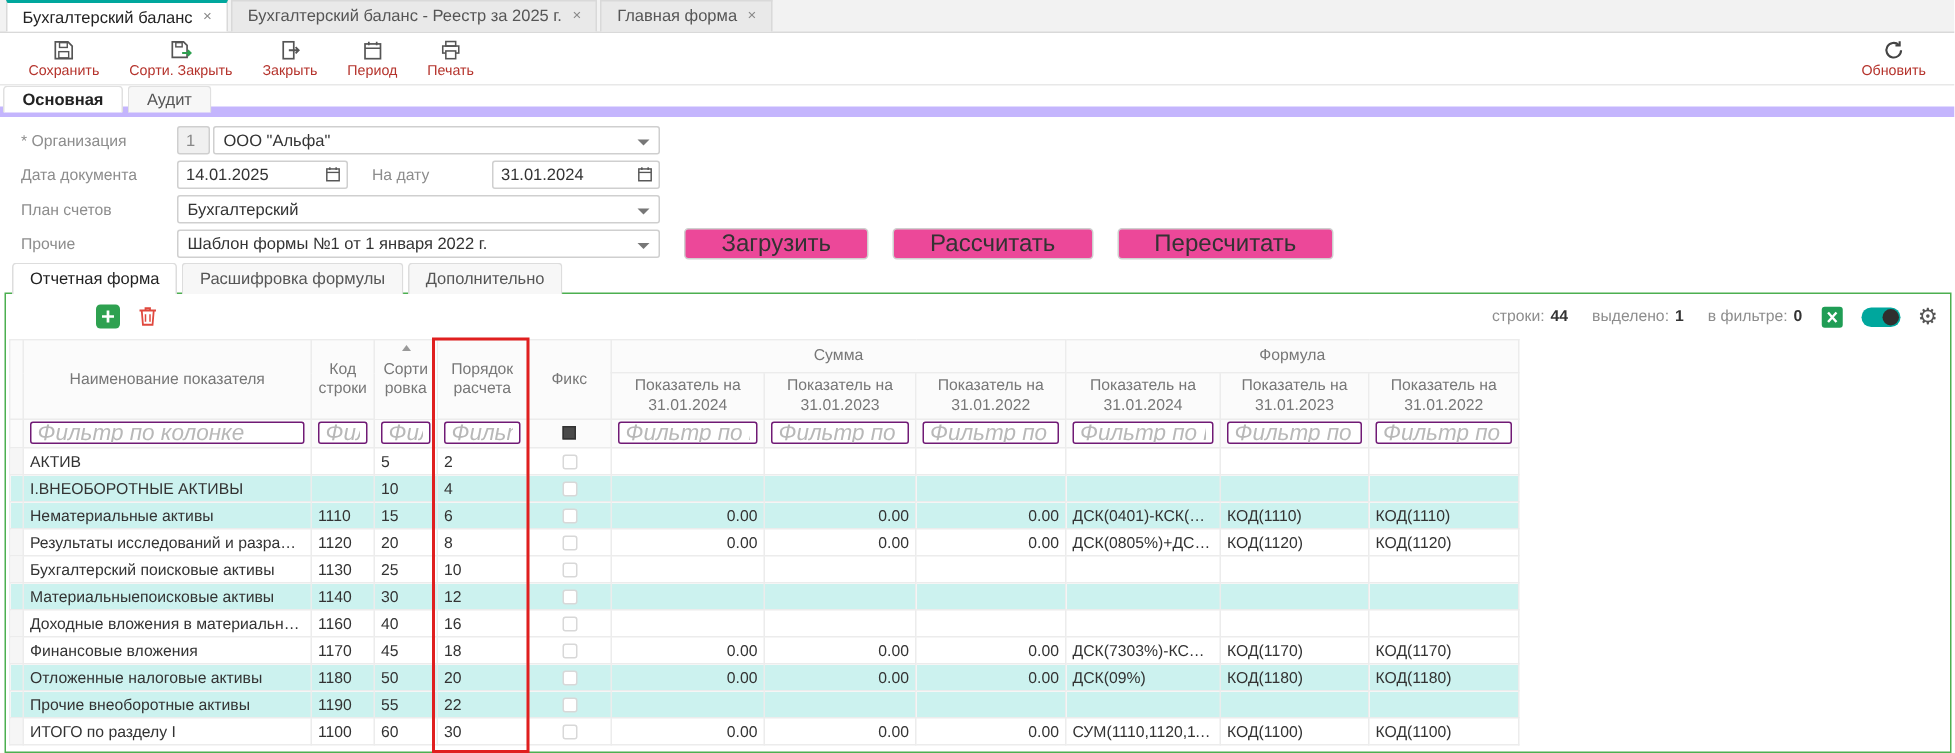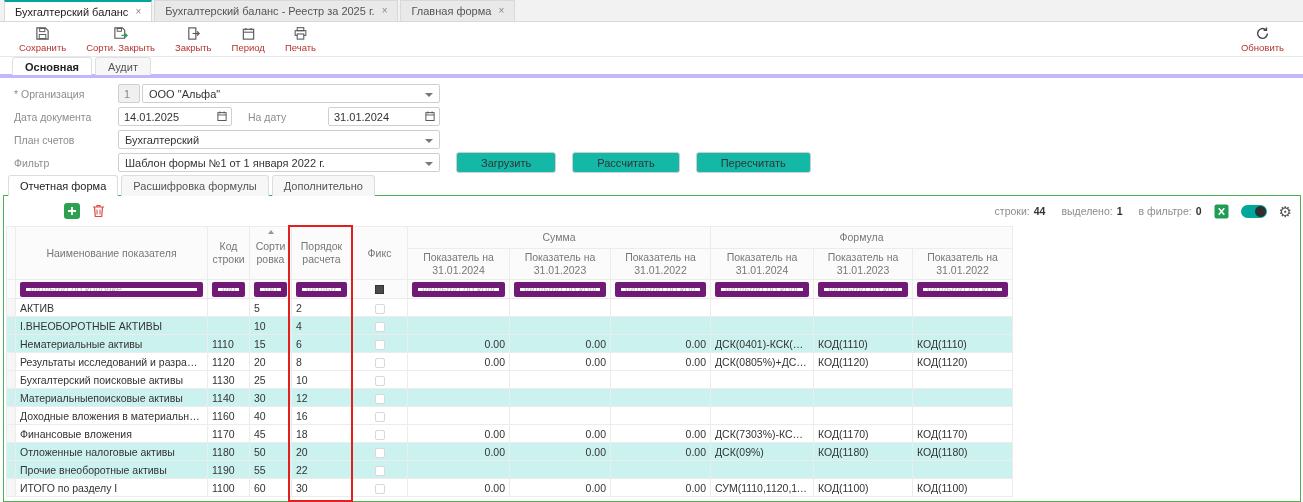--- a/index.html
+++ b/index.html
@@ -18,22 +18,22 @@
   .wtab .x { color:#888; font-size:10px; line-height:1; }
   
   .toolbar { height:35px; border-bottom:1px solid #e8e8e8; display:flex;
     padding:0 10px; gap:2px; }
   .tbtn { display:flex; flex-direction:column; align-items:center; justify-content:center;
     gap:1px; padding:2px 9px; cursor:pointer; }
   .tbtn svg { width:15px; height:15px; display:block; }
   .tbtn .lbl { color:#b5332c; font-size:9.5px; white-space:nowrap; }
   .spacer { flex:1; }
   
-  .formtabs { height:21px; border-bottom:4px solid #c4b5fd; padding-left:12px;
-    display:flex; align-items:center; gap:3px; }
+  .formtabs { height:21px; border-bottom:7px solid #c4b5fd; padding-left:2px;
+    display:flex; align-items:flex-start; gap:3px; }
   .ftab { padding:3px 12px 2px; border:1px solid #e0e0e0; border-bottom:none;
     border-radius:3px 3px 0 0; background:#f7f7f7; color:#555; cursor:pointer; }
   .ftab.active { background:#fff; font-weight:bold; color:#222; }
   
   .formarea { padding:4px 0 0 14px; }
   .formrow { height:23px; display:flex; align-items:center; }
   .flabel { width:104px; color:#8d8d8d; font-size:10.5px; flex:none; }
   .flabel2 { width:80px; margin-left:16px; color:#8d8d8d; font-size:10.5px; flex:none; }
   .tinput { height:19px; border:1px solid #cfcfcf; border-radius:2px; padding:0 5px;
     font-size:11px; font-family:inherit; color:#333; background:#fff; }
@@ -41,22 +41,22 @@
   .datewrap { position:relative; }
   .date-input { width:114px; padding-right:20px; }
   .date-input2 { width:112px; padding-right:20px; }
   .cal-ic { position:absolute; right:4px; top:3px; width:12px; height:12px; pointer-events:none; }
   .selectbox { height:19px; border:1px solid #cfcfcf; border-radius:2px; background:#fff;
     display:flex; align-items:center; padding:0 18px 0 6px; position:relative; cursor:pointer; }
   .selectbox .chev { position:absolute; right:6px; top:8px; width:0; height:0;
     border-left:4px solid transparent; border-right:4px solid transparent; border-top:4px solid #777; }
   .sel-org { width:298px; margin-left:2px; }
   .sel-wide { width:322px; }
-  .btn { height:21px; border:1px solid #cfcfcf; border-radius:3px; background:#14b8a6;
-    padding:0 24px; font-size:11px; font-family:inherit; color:#333; cursor:pointer; }
+  .btn { height:21px; border:1px solid #cfcfcf; border-radius:3px; background:#ec4899;
+    padding:0 24px; font-size:16px; font-family:inherit; color:#333; cursor:pointer; }
   .btn + .btn { margin-left:16px; }
   
   .reporttabs { position:absolute; left:8px; top:175px; display:flex; gap:3px; z-index:3; }
   .rtab { padding:4px 11px 4px; border:1px solid #ddd; border-bottom:none;
     border-radius:3px 3px 0 0; background:#f7f7f7; color:#555; cursor:pointer; height:21px; }
   .rtab.active { background:#fff; font-weight:normal; color:#222; }
   
   .panel { position:absolute; left:3px; right:2px; top:195px; bottom:0;
     border:1px solid #4caf50; background:#fff; overflow:hidden; }
   .panel-toolbar { height:30px; display:flex; align-items:center; padding:0 8px; }
@@ -77,22 +77,22 @@
   .gridwrap { margin-left:2px; overflow:hidden; height:calc(100% - 30px); }
   #grid-table { border-collapse:collapse; table-layout:fixed; width:1005px; }
   #grid-table th, #grid-table td { border:1px solid #ececec; padding:0 4px;
     overflow:hidden; white-space:nowrap; text-overflow:ellipsis; }
   #grid-table thead th { background:#fbfbfb; color:#777; font-weight:normal;
     font-size:10.5px; text-align:center; white-space:normal; line-height:1.2;
     vertical-align:middle; }
   tr.h-group th { height:22px; }
   tr.h-title th { height:31px; }
   tr.h-filter th { height:19px; background:#fff; padding:1px 2px; }
-  .fin { width:100%; height:15px; border:6px solid #701a75; border-radius:2px;
-    font-size:10px; padding:0 4px; color:#777; font-family:inherit; }
+  .fin { width:100%; height:15px; border:1px solid #701a75; border-radius:2px;
+    font-size:15px; padding:0 4px; color:#777; font-family:inherit; }
   .fin::placeholder { color:#b8b8b8; font-style:italic; }
   #grid-table tbody td { height:18px; font-size:10.5px; color:#333; }
   .num { text-align:right; }
   .ctr { text-align:center; }
   tr.hl td { background:#ccf2ef; }
   th.gut, td.gut { background:#f6f6f6; padding:0; }
   .cb { display:inline-block; width:10px; height:10px; border:1px solid #d8d8d8;
     border-radius:2px; background:#fff; vertical-align:middle; }
   .cb-filter { display:inline-block; width:9px; height:9px; background:#4a4a4a;
     border:1px solid #333; vertical-align:middle; }
@@ -212,21 +212,21 @@
       </span>
     </div>
     <div class="formrow">
       <span class="flabel">План счетов</span>
       <div class="selectbox sel-wide">
         <span>Бухгалтерский</span>
         <span class="chev"></span>
       </div>
     </div>
     <div class="formrow">
-      <span class="flabel">Фильтр</span>
+      <span class="flabel">Прочие</span>
       <div class="selectbox sel-wide">
         <span>Шаблон формы №1 от 1 января 2022 г.</span>
         <span class="chev"></span>
       </div>
       <button class="btn" style="margin-left:16px">Загрузить</button>
       <button class="btn">Рассчитать</button>
       <button class="btn">Пересчитать</button>
     </div>
   </div>
 

